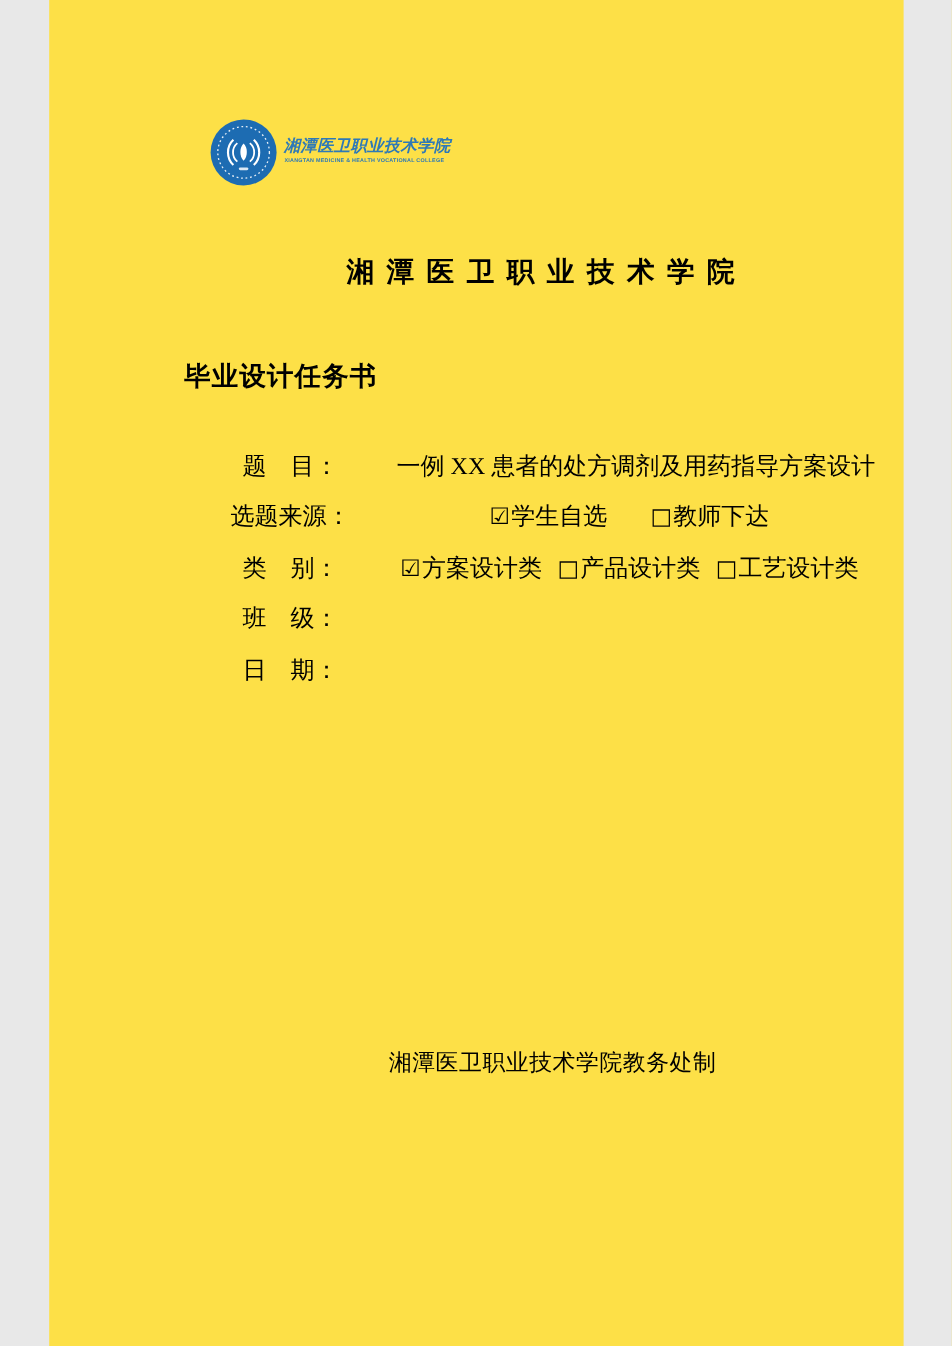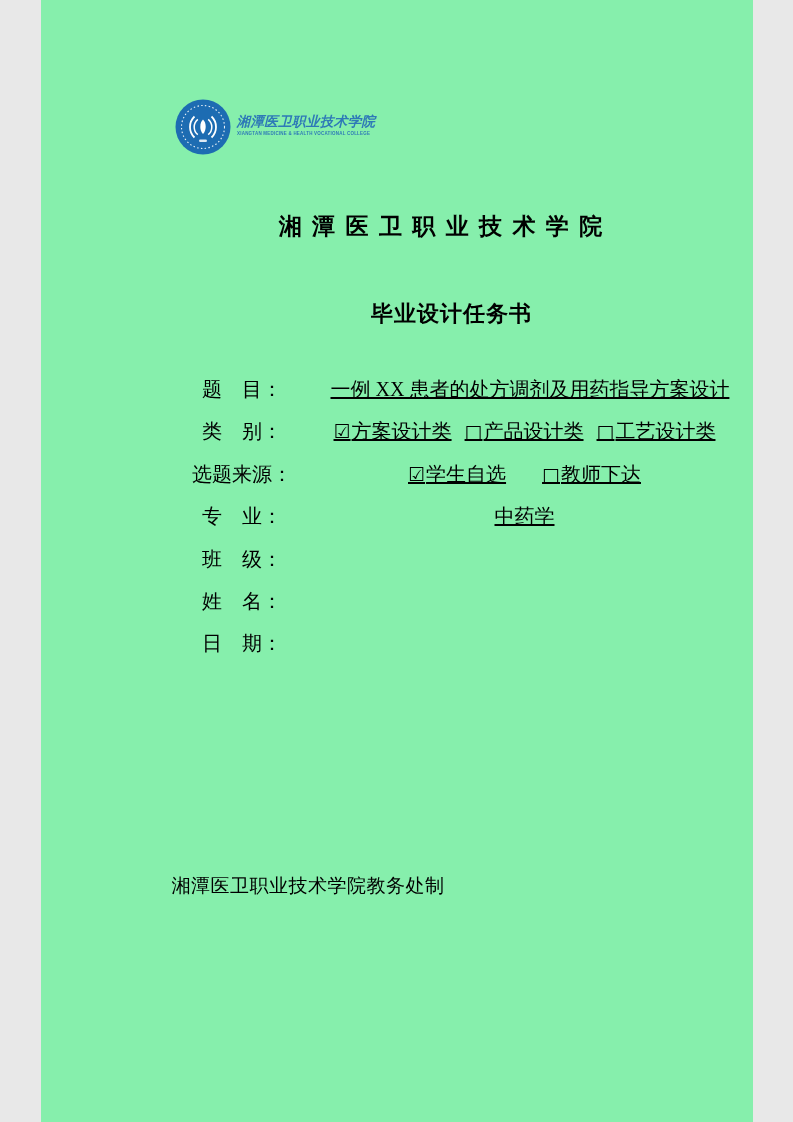--- a/index.html
+++ b/index.html
@@ -1,20 +1,20 @@
 <!DOCTYPE html>
 <html><head>
 <meta charset="utf-8">
 <style>
   html,body{margin:0;padding:0;background:#e8e8e8;}
   .page{
     position:relative;
     width:712px;height:1122px;
     margin:0 auto;
-    background:#86efac;
+    background:#fde047;
     color:#000;
     font-family:"Liberation Serif","DejaVu Serif",serif;
     overflow:hidden;
   }
 
   
   .logo{position:absolute;top:99px;left:134px;display:flex;align-items:center;gap:6px;}
   .logo-emblem{flex:0 0 auto;display:block;}
   .logo-text{display:flex;flex-direction:column;justify-content:center;}
   .logo-cn{
@@ -25,51 +25,51 @@
   }
   .logo-en{
     font-family:"Liberation Sans","DejaVu Sans",sans-serif;
     font-weight:bold;font-size:8px;color:#2e79b7;
     transform:scale(0.56);transform-origin:left top;
     letter-spacing:0.4px;white-space:nowrap;line-height:10px;margin-top:1px;
   }
 
   
   .title-institution{
-    position:absolute;top:211px;left:103px;width:596px;
+    position:absolute;top:211px;left:113px;width:596px;
     text-align:center;
     font-family:"Liberation Sans","DejaVu Sans",sans-serif;
     font-weight:bold;font-size:23px;letter-spacing:2px;
     white-space:nowrap;
   }
   .title-doc{
     position:absolute;top:299px;left:113px;width:596px;
-    text-align:center;
+    text-align:left;
     font-family:Liberation Serif, serif;
     font-weight:bold;font-size:22px;letter-spacing:1px;
   }
 
   
   .form{position:absolute;top:368px;left:113px;width:565px;font-size:20px;}
   .row{display:flex;align-items:baseline;height:42.4px;line-height:42.4px;}
   .label{width:177px;text-align:center;white-space:pre;flex:0 0 auto;}
-  .value{flex:1;text-align:center;white-space:nowrap;text-decoration:underline;}
+  .value{flex:1;text-align:right;white-space:nowrap;}
   .value.options{display:flex;justify-content:center;align-items:baseline;}
   .options-cat{gap:13px;}
   .options-src{gap:36px;}
   .opt{white-space:nowrap;}
   .cb{
     font-family:"DejaVu Sans","Liberation Sans",sans-serif;
     font-size:19px;line-height:1;margin-right:1px;
   }
 
   
   .footer{
     position:absolute;top:873px;left:113px;width:596px;
-    text-align:left;text-indent:18px;
+    text-align:center;text-indent:18px;
     font-size:19px;letter-spacing:0.5px;
   }
 </style>
 </head>
 <body>
 
 <div class="page">
 
   <div class="logo">
     <svg class="logo-emblem" width="56" height="56" viewBox="0 0 56 56" aria-hidden="true">
@@ -92,49 +92,41 @@
   <div class="title-doc">毕业设计任务书</div>
 
   <div class="form">
 
     <div class="row">
       <span class="label">题　目：</span>
       <span class="value">一例 XX 患者的处方调剂及用药指导方案设计</span>
     </div>
 
     <div class="row">
+      <span class="label">选题来源：</span>
+      <span class="value options options-src">
+        <span class="opt"><span class="cb">☑</span><span>学生自选</span></span>
+        <span class="opt"><span class="cb">□</span><span>教师下达</span></span>
+      </span>
+    </div>
+
+    <div class="row">
       <span class="label">类　别：</span>
       <span class="value options options-cat">
         <span class="opt"><span class="cb">☑</span><span>方案设计类</span></span>
         <span class="opt"><span class="cb">□</span><span>产品设计类</span></span>
         <span class="opt"><span class="cb">□</span><span>工艺设计类</span></span>
       </span>
     </div>
 
-    <div class="row">
-      <span class="label">选题来源：</span>
-      <span class="value options options-src">
-        <span class="opt"><span class="cb">☑</span><span>学生自选</span></span>
-        <span class="opt"><span class="cb">□</span><span>教师下达</span></span>
-      </span>
-    </div>
-
-    <div class="row">
-      <span class="label">专　业：</span>
-      <span class="value">中药学</span>
-    </div>
 
     <div class="row">
       <span class="label">班　级：</span>
     </div>
 
-    <div class="row">
-      <span class="label">姓　名：</span>
-      <span class="value"></span>
-    </div>
 
 
 
 
     <div class="row">
       <span class="label">日　期：</span>
     </div>
 
   </div>
 

